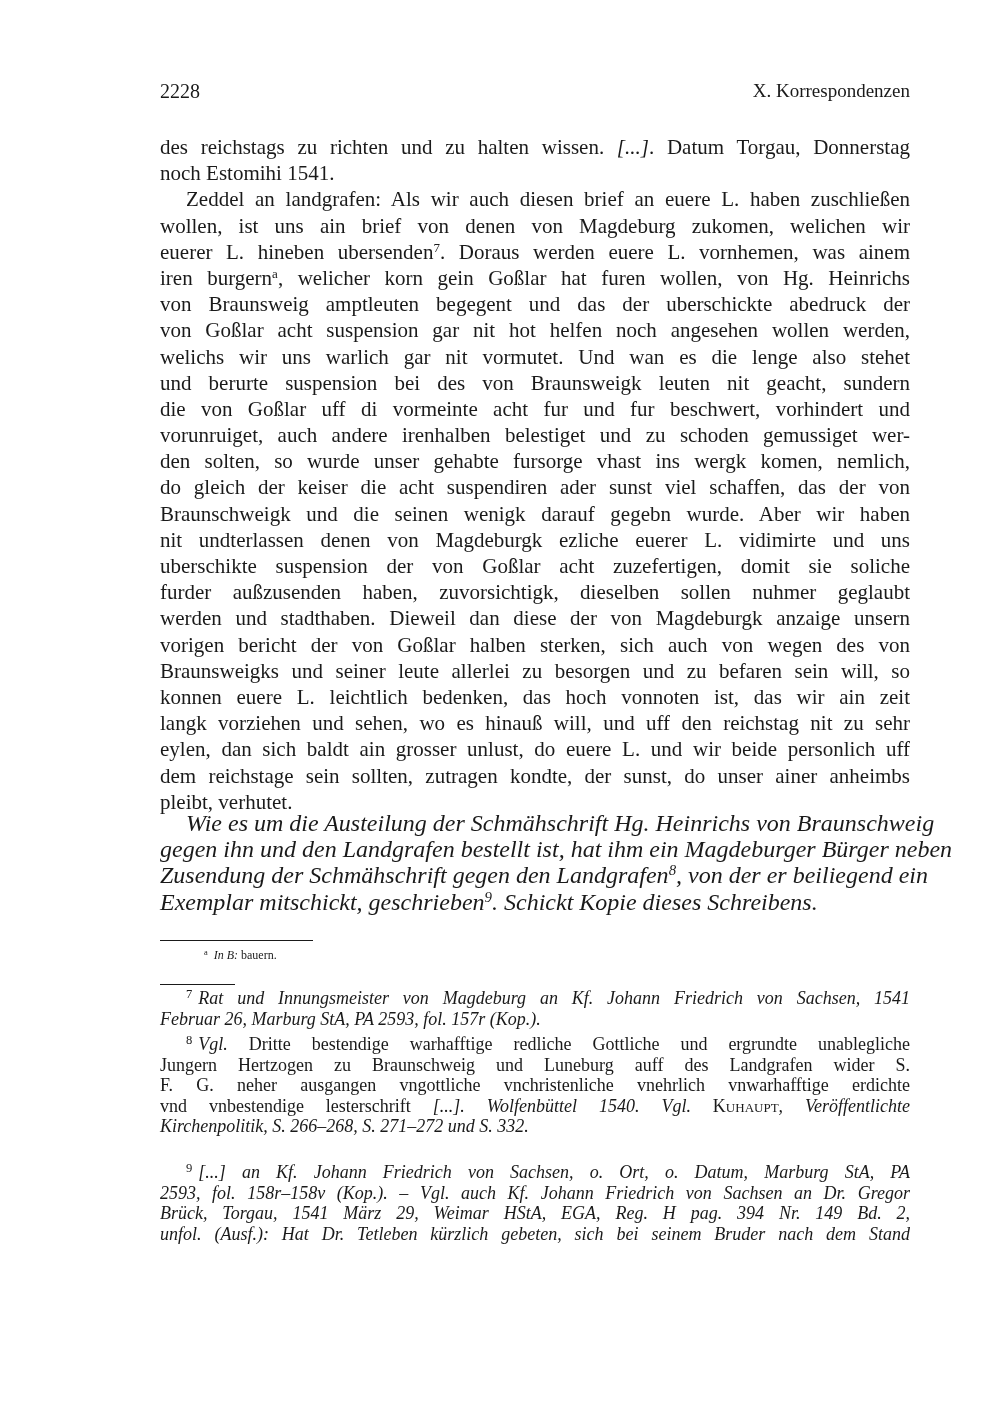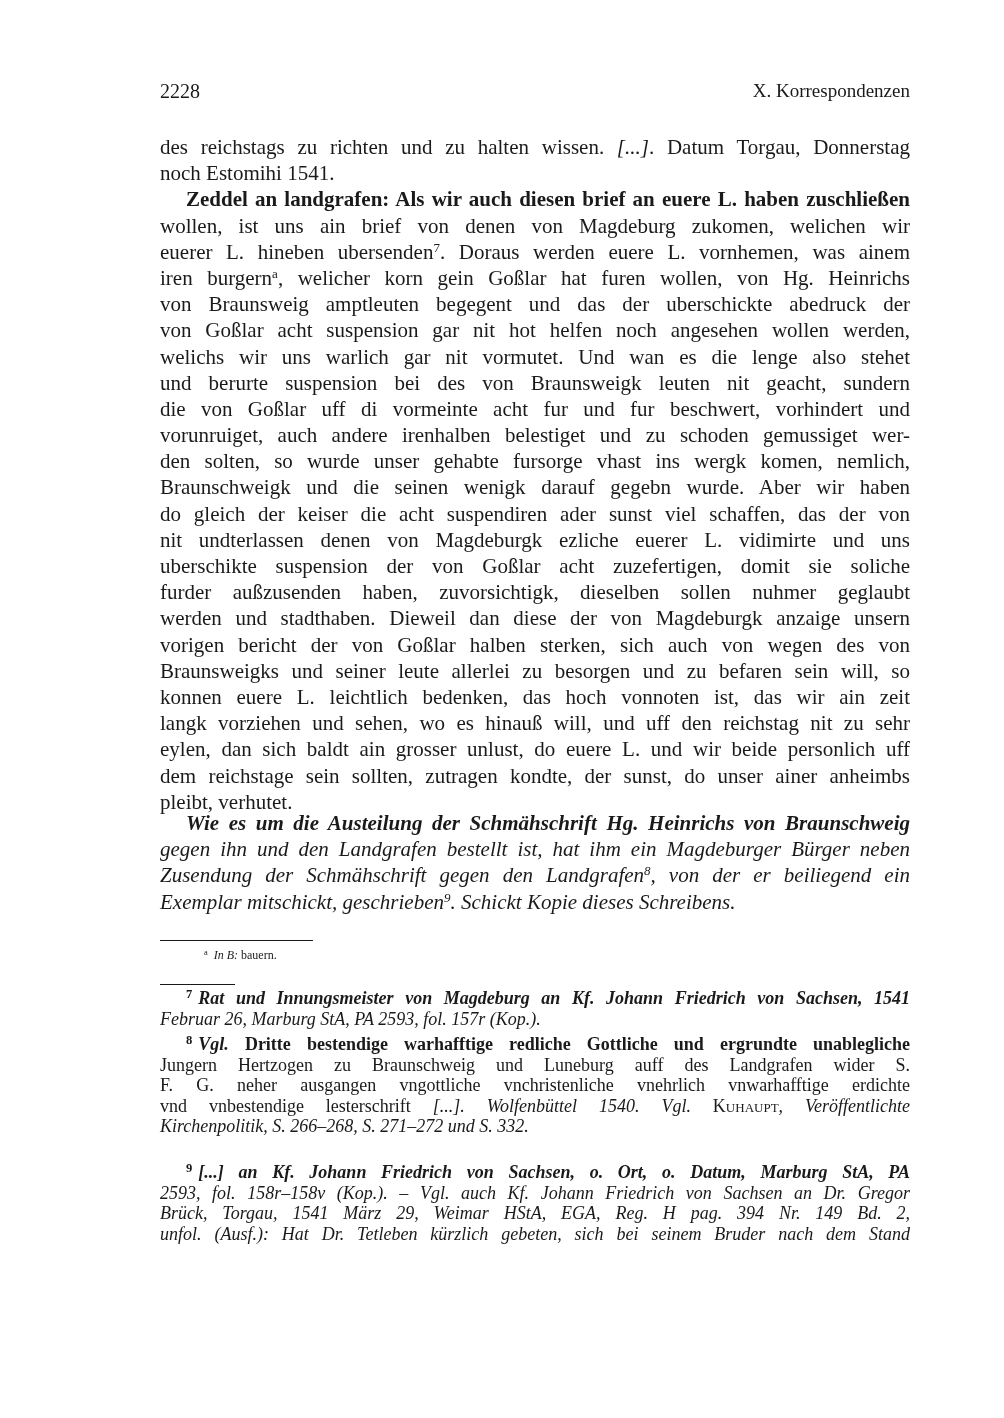--- a/index.html
+++ b/index.html
@@ -5,23 +5,23 @@
   html, body { margin:0; padding:0; background:#ffffff; }
   body { width:1004px; height:1418px; position:relative; overflow:hidden;
          font-family:"Liberation Serif","DejaVu Serif",serif; color:#1a1a1a; }
   .page { position:absolute; left:160px; top:0; width:750px; }
   .header { position:absolute; top:80px; left:0; width:750px; height:26px; font-size:20px; }
   .header .pnum { position:absolute; left:0; top:0; }
   .header .run { position:absolute; left:0; width:750px; text-align:right; top:0; font-size:19px; }
   .body { position:absolute; top:122px; left:0; width:750px; font-size:21px; line-height:26.2px;margin-top:12px; }
   .ln { display:block; text-align:justify; text-align-last:justify; white-space:nowrap; height:26.2px; overflow:visible; }
   .ln.last { text-align-last:left; }
-  .ln.ind { padding-left:26px;font-weight:bold; }
+  .ln.ind { padding-left:26px; }
   .it { font-style:italic; }
-  .sum { position:absolute; top:810px; left:0; width:750px; font-size:21px; line-height:26.2px; font-style:italic; }
+  .sum { position:absolute; top:810px; left:0; width:750px; font-size:24px; line-height:26.2px; font-style:italic; }
   .rule1 { position:absolute; top:940px; left:0; width:153px; border-top:1px solid #1a1a1a; }
   .fa { position:absolute; top:944px; left:44px; font-size:12px; line-height:22px; }
   .rule2 { position:absolute; top:984px; left:0; width:75px; border-top:1px solid #1a1a1a; }
   .fn { position:absolute; left:0; width:750px; font-size:18px; line-height:20.5px; }
   .fn .ln { height:20.5px; }
   .sup { font-size:0.62em; vertical-align:0.55em; line-height:0; }
   .fnnum { font-size:0.7em; vertical-align:0.45em; line-height:0; margin-right:6px; }
   .sc { font-variant:small-caps; }
 </style>
 </head>
@@ -41,22 +41,22 @@
     <span class="ln"><span>wollen, ist uns ain brief von denen von Magdeburg zukomen, welichen wir</span></span>
     <span class="ln"><span>euerer L. hineben ubersenden</span><span class="sup">7</span><span>. Doraus werden euere L. vornhemen, was ainem</span></span>
     <span class="ln"><span>iren burgern</span><span class="sup">a</span><span>, welicher korn gein Goßlar hat furen wollen, von Hg. Heinrichs</span></span>
     <span class="ln"><span>von Braunsweig amptleuten begegent und das der uberschickte abedruck der</span></span>
     <span class="ln"><span>von Goßlar acht suspension gar nit hot helfen noch angesehen wollen werden,</span></span>
     <span class="ln"><span>welichs wir uns warlich gar nit vormutet. Und wan es die lenge also stehet</span></span>
     <span class="ln"><span>und berurte suspension bei des von Braunsweigk leuten nit geacht, sundern</span></span>
     <span class="ln"><span>die von Goßlar uff di vormeinte acht fur und fur beschwert, vorhindert und</span></span>
     <span class="ln"><span>vorunruiget, auch andere irenhalben belestiget und zu schoden gemussiget wer-</span></span>
     <span class="ln"><span>den solten, so wurde unser gehabte fursorge vhast ins wergk komen, nemlich,</span></span>
+    <span class="ln"><span>do gleich der keiser die acht suspendiren ader sunst viel schaffen, das der von</span></span>
     <span class="ln"><span>Braunschweigk und die seinen wenigk darauf gegebn wurde. Aber wir haben</span></span>
-    <span class="ln"><span>do gleich der keiser die acht suspendiren ader sunst viel schaffen, das der von</span></span>
     <span class="ln"><span>nit undterlassen denen von Magdeburgk ezliche euerer L. vidimirte und uns</span></span>
     <span class="ln"><span>uberschikte suspension der von Goßlar acht zuzefertigen, domit sie soliche</span></span>
     <span class="ln"><span>furder außzusenden haben, zuvorsichtigk, dieselben sollen nuhmer geglaubt</span></span>
     <span class="ln"><span>werden und stadthaben. Dieweil dan diese der von Magdeburgk anzaige unsern</span></span>
     <span class="ln"><span>vorigen bericht der von Goßlar halben sterken, sich auch von wegen des von</span></span>
     <span class="ln"><span>Braunsweigks und seiner leute allerlei zu besorgen und zu befaren sein will, so</span></span>
     <span class="ln"><span>konnen euere L. leichtlich bedenken, das hoch vonnoten ist, das wir ain zeit</span></span>
     <span class="ln"><span>langk vorziehen und sehen, wo es hinauß will, und uff den reichstag nit zu sehr</span></span>
     <span class="ln"><span>eylen, dan sich baldt ain grosser unlust, do euere L. und wir beide personlich uff</span></span>
     <span class="ln"><span>dem reichstage sein sollten, zutragen kondte, der sunst, do unser ainer anheimbs</span></span>

